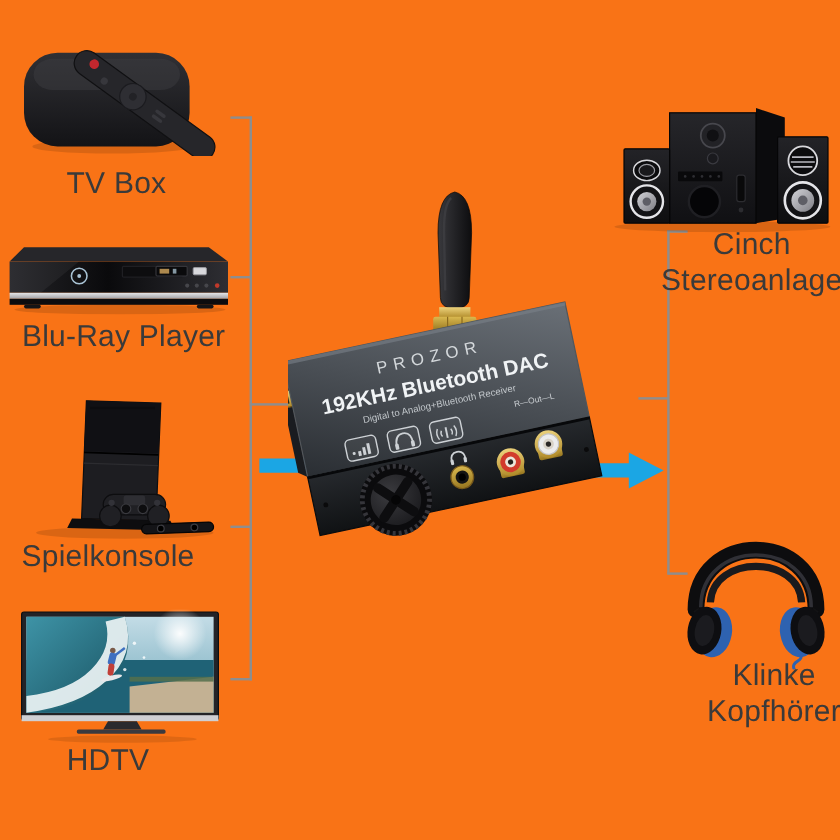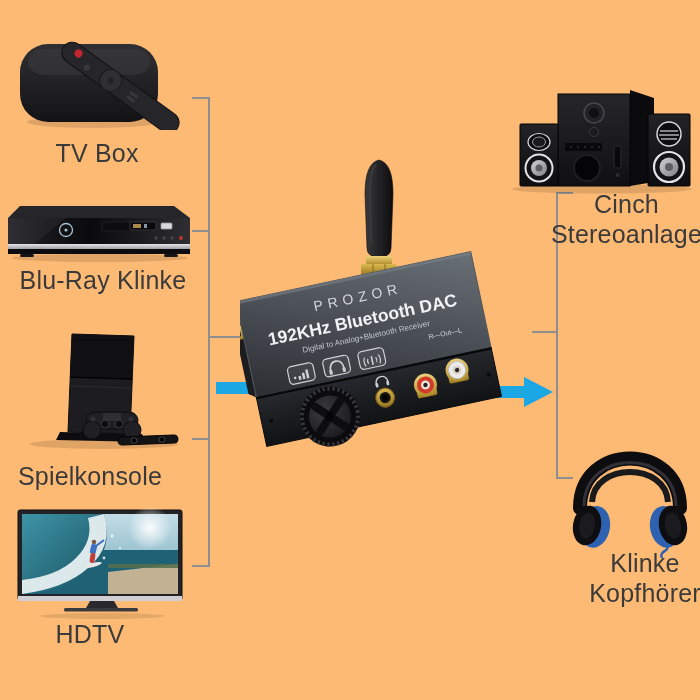--- a/index.html
+++ b/index.html
@@ -1,17 +1,17 @@
 <!DOCTYPE html>
 <html><head>
 <meta charset="utf-8">
 <style>
   html,body { margin:0; padding:0; background:#ffffff; }
   .stage {
-    position:relative; width:700px; height:700px; background:#fdba74;
+    position:relative; width:700px; height:700px; background:#f97316;
     font-family:"Liberation Sans", sans-serif; overflow:hidden;
     --line:#8e8e8e; --label:#3a3a3a;
   }
   .dev { position:absolute; }
   .dev svg { display:block; }
   .dev-label {
     position:absolute; color:var(--label); font-size:25px; line-height:1.18;
     text-align:center; white-space:pre-line; letter-spacing:0.2px;
   }
   .cline { position:absolute; background:var(--line); }
@@ -94,21 +94,21 @@
       <circle cx="152" cy="38" r="1.7" fill="#46464b"></circle>
       <circle cx="160" cy="38" r="1.7" fill="#46464b"></circle>
       <circle cx="168" cy="38" r="1.7" fill="#46464b"></circle>
       <circle cx="177" cy="38" r="1.9" fill="#c0392b"></circle>
       <rect x="4" y="44" width="182" height="5" fill="url(#g-silver)"></rect>
       <rect x="4" y="49" width="182" height="5" fill="#0c0c0e"></rect>
       <rect x="16" y="54" width="14" height="3" rx="1.5" fill="#141416"></rect>
       <rect x="160" y="54" width="14" height="3" rx="1.5" fill="#141416"></rect>
     </svg>
   </div>
-  <div class="dev-label" style="left:8px;top:266px;width:190px;">Blu-Ray Klinke</div>
+  <div class="dev-label" style="left:8px;top:266px;width:190px;">Blu-Ray Player</div>
 
   <div class="dev" style="left:22px;top:330px;width:162px;height:122px;">
     <svg width="162" height="122" viewBox="0 0 162 122">
       <ellipse cx="82" cy="114" rx="74" ry="5" fill="#000" opacity="0.12"></ellipse>
       <polygon points="50,4 112,6 108,104 46,102" fill="#1d1d21" stroke="#0e0e10"></polygon>
       <polygon points="50,4 112,6 110,48 48,46" fill="#101014"></polygon>
       <line x1="48" y1="47" x2="110" y2="49" stroke="#000" stroke-width="1.5"></line>
       <line x1="47.5" y1="56" x2="109.5" y2="58" stroke="#2c2c30" stroke-width="1"></line>
       <rect x="53" y="9" width="54" height="2" fill="#0a0a0c" opacity="0.6"></rect>
       <polygon points="38,102 120,104 124,112 34,110" fill="#0d0d0f"></polygon>
@@ -122,21 +122,21 @@
         <circle cx="15" cy="9" r="2.6" fill="#323238"></circle>
         <circle cx="53" cy="9" r="2.6" fill="#323238"></circle>
       </g>
       <g transform="rotate(-2 126 110)">
         <rect x="96" y="106" width="60" height="8" rx="4" fill="#141417" stroke="#050506"></rect>
         <circle cx="112" cy="110" r="2.8" fill="#000" stroke="#3c3c42"></circle>
         <circle cx="140" cy="110" r="2.8" fill="#000" stroke="#3c3c42"></circle>
       </g>
     </svg>
   </div>
-  <div class="dev-label" style="left:5px;top:462px;width:170px;">Spielkonsole</div>
+  <div class="dev-label" style="left:5px;top:450px;width:170px;">Spielkonsole</div>
 
   <div class="dev" style="left:16px;top:508px;width:172px;height:112px;">
     <svg width="172" height="112" viewBox="0 0 172 112">
       <defs>
         <linearGradient id="g-sky" x1="0" y1="0" x2="0" y2="1">
           <stop offset="0" stop-color="#c3dce6"></stop>
             <stop offset="1" stop-color="#6fa8ba"></stop>
         </linearGradient>
         <linearGradient id="g-wave" x1="0" y1="0" x2="1" y2="1">
           <stop offset="0" stop-color="#3e93a6"></stop>

